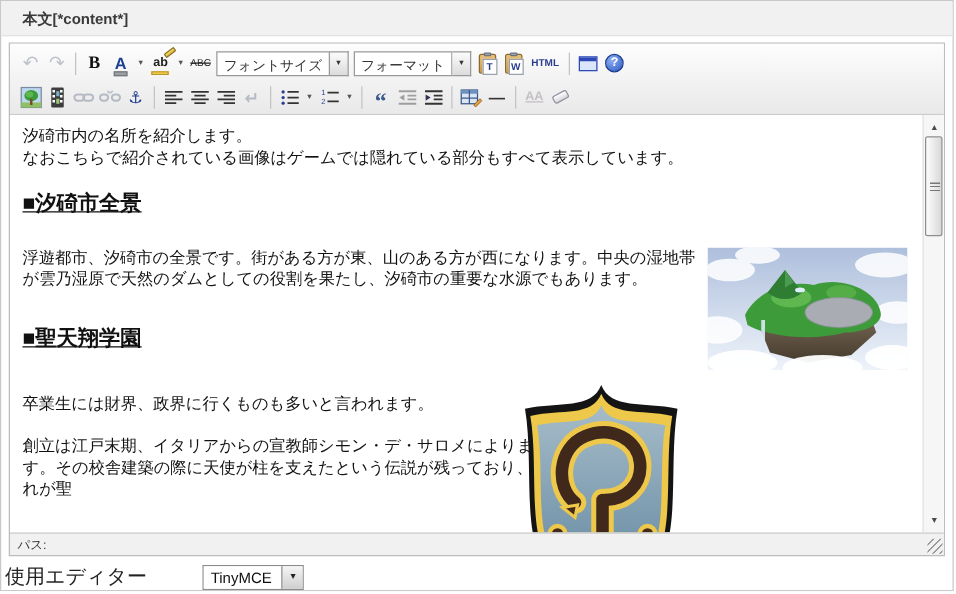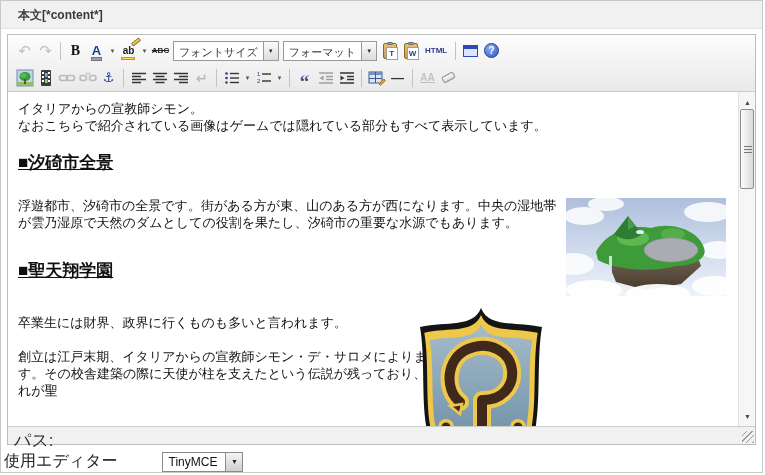--- a/index.html
+++ b/index.html
@@ -19,21 +19,21 @@
   .dis{opacity:.42;filter:grayscale(60%);}
   .sep{width:1px;height:18px;background:#c3c3c3;margin:0 4px;flex:none;}
   .g{font-size:15px;line-height:1;color:#5b76ad;}
   .g-bold{font-family:"Liberation Serif","DejaVu Serif",serif;font-weight:bold;font-size:14px;color:#111;}
   .fc{position:relative;font-weight:bold;font-size:13px;color:#1b3f91;line-height:1;}
   .fc .bar{position:absolute;left:-1px;right:-1px;bottom:-4px;height:4px;background:#9aa0a8;border:1px solid #777;}
   .hl{position:relative;font-size:10px;font-weight:bold;color:#222;}
   .hl .pen{position:absolute;right:-7px;top:-5px;width:10px;height:4px;background:linear-gradient(#ffe24d,#d9b greatly);
     background:linear-gradient(#ffe24d,#d9b02c);border:1px solid #8a6d1d;transform:rotate(-38deg);border-radius:1px;}
   .hl .bar{position:absolute;left:-2px;bottom:-4px;width:14px;height:3px;background:#ffd84d;border:1px solid #b9972c;}
-  .strike{font-size:8px;font-weight:bold;color:#222;text-decoration:line-through;letter-spacing:0;}
+  .strike{font-size:8px;font-weight:normal;color:#222;text-decoration:line-through;letter-spacing:0;}
   .html-l{font-size:8px;font-weight:bold;color:#2a3d8f;letter-spacing:0;}
   .aa{font-size:10px;font-weight:bold;color:#8d7b9d;text-decoration:underline;}
   .quote{font-family:"Liberation Serif",serif;font-size:19px;font-weight:bold;color:#3a5a8c;line-height:0.4;margin-top:9px;}
   .hrg{font-size:13px;color:#333;font-weight:bold;}
   .tb-select{display:inline-flex;align-items:stretch;height:20px;margin:0 2px;cursor:pointer;flex:none;}
   .tb-select-text{border:1px solid #999;background:#fff;font-size:11px;color:#333;padding:3px 5px 0 5px;white-space:nowrap;}
   .tb-select-btn{width:15px;border:1px solid #999;border-left:none;background:linear-gradient(#fbfbfb,#dcdcdc);
     display:flex;align-items:center;justify-content:center;font-size:6px;color:#333;}
   .clip{position:relative;width:14px;height:16px;background:linear-gradient(#e8c277,#c89a4e);border:1px solid #8a6a30;border-radius:2px;}
   .clip-top{position:absolute;left:3px;top:-2px;width:6px;height:3px;background:#9aa2ad;border:1px solid #6b7280;border-radius:1px;}
@@ -64,21 +64,21 @@
   .vsb{position:absolute;top:0;right:0;width:17px;height:334px;background:#f6f6f6;border-left:1px solid #e2e2e2;}
   .vsb-up,.vsb-down{position:absolute;left:0;width:17px;height:16px;display:flex;align-items:center;justify-content:center;
     font-size:7px;color:#4a4a4a;cursor:pointer;}
   .vsb-up{top:2px;} .vsb-down{bottom:2px;}
   .vsb-thumb{position:absolute;left:1px;top:17px;width:14px;height:80px;border:1px solid #8f8f8f;border-radius:2px;
     background:linear-gradient(90deg,#fdfdfd,#d8d8d8);cursor:pointer;}
   .vsb-grip{position:absolute;left:3px;top:36px;width:8px;height:8px;
     background:repeating-linear-gradient(#777 0 1px,transparent 1px 3px);}
   
   .statusbar{position:relative;height:18px;background:#f1f1f1;border-top:1px solid #ccc;
-    font-size:17px;color:#333;padding:2px 0 0 6px;}
+    font-size:10px;color:#333;padding:2px 0 0 6px;}
   .grip{position:absolute;right:1px;bottom:1px;width:12px;height:12px;cursor:nwse-resize;
     background:repeating-linear-gradient(135deg,transparent 0 3px,#9a9a9a 3px 4px);}
   
   .footer{position:absolute;left:3px;top:450px;display:flex;align-items:center;}
   .footer-label{font-size:16px;font-weight:normal;color:#222;margin-right:8px;}
   .f-select{display:inline-flex;align-items:stretch;height:20px;border:1px solid #8a8a8a;cursor:pointer;background:#fff;margin-left:36px;}
   .f-select-text{font-size:12px;color:#111;padding:2px 8px 0 6px;background:#fff;}
   .f-select-btn{width:17px;background:linear-gradient(#f5f5f5,#cfcfcf);border-left:1px solid #8a8a8a;
     display:flex;align-items:center;justify-content:center;font-size:7px;color:#222;}
 </style>
@@ -310,21 +310,21 @@
             <span class="aa">AA</span>
           </span>
         <span class="tb-btn">
             <span class="eraser"></span>
           </span>
       </div>
     </div>
 
     <div class="content">
       <div class="content-inner">
-        <p class="p-intro"><span>イタリアからの宣教師シモン。</span><br><span>なおこちらで紹介されている画像はゲームでは隠れている部分もすべて表示しています。</span></p>
+        <p class="p-intro"><span>汐碕市内の名所を紹介します。</span><br><span>なおこちらで紹介されている画像はゲームでは隠れている部分もすべて表示しています。</span></p>
         <p class="hd hd1">■汐碕市全景</p>
         <p class="p-sec1">浮遊都市、汐碕市の全景です。街がある方が東、山のある方が西になります。中央の湿地帯が雲乃湿原で天然のダムとしての役割を果たし、汐碕市の重要な水源でもあります。</p>
         <p class="hd hd2">■聖天翔学園</p>
         <p class="p-sec2"><br><span>卒業生には財界、政界に行くものも多いと言われます。</span></p>
         <p class="p-sec2b">創立は江戸末期、イタリアからの宣教師シモン・デ・サロメによります。その校舎建築の際に天使が柱を支えたという伝説が残っており、それが聖</p>
       </div>
 
       <svg class="img-island" viewBox="0 0 160 98">
         <defs>
           <linearGradient id="sky" x1="0" y1="0" x2="0" y2="1">

